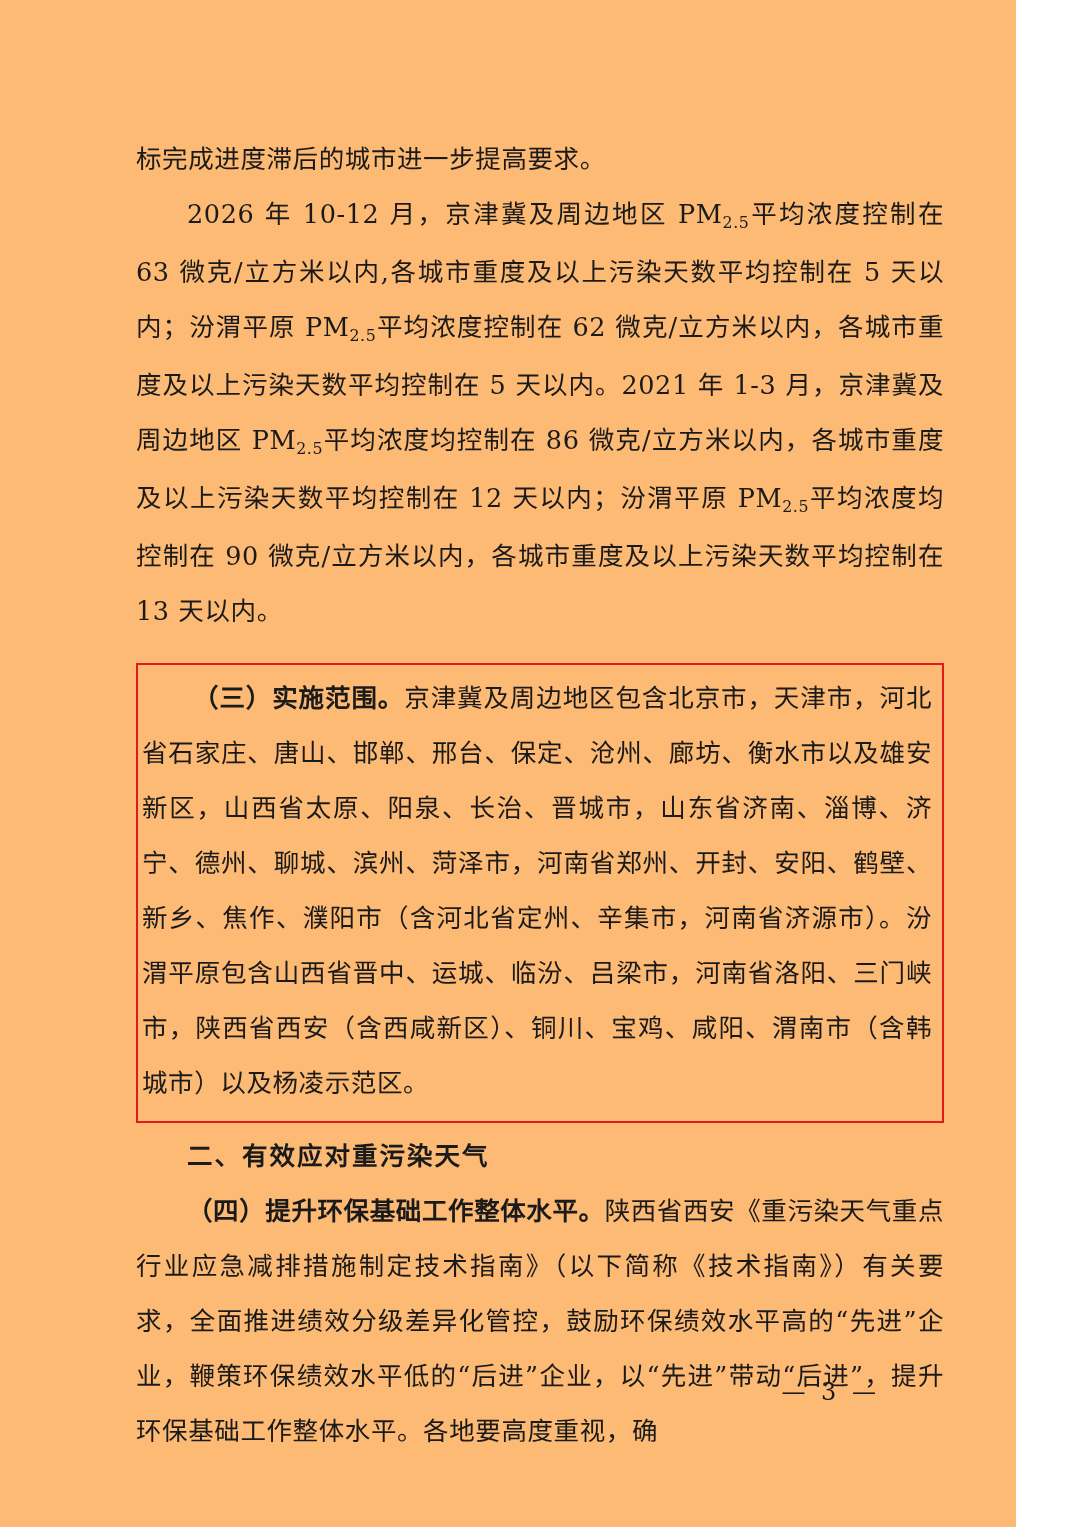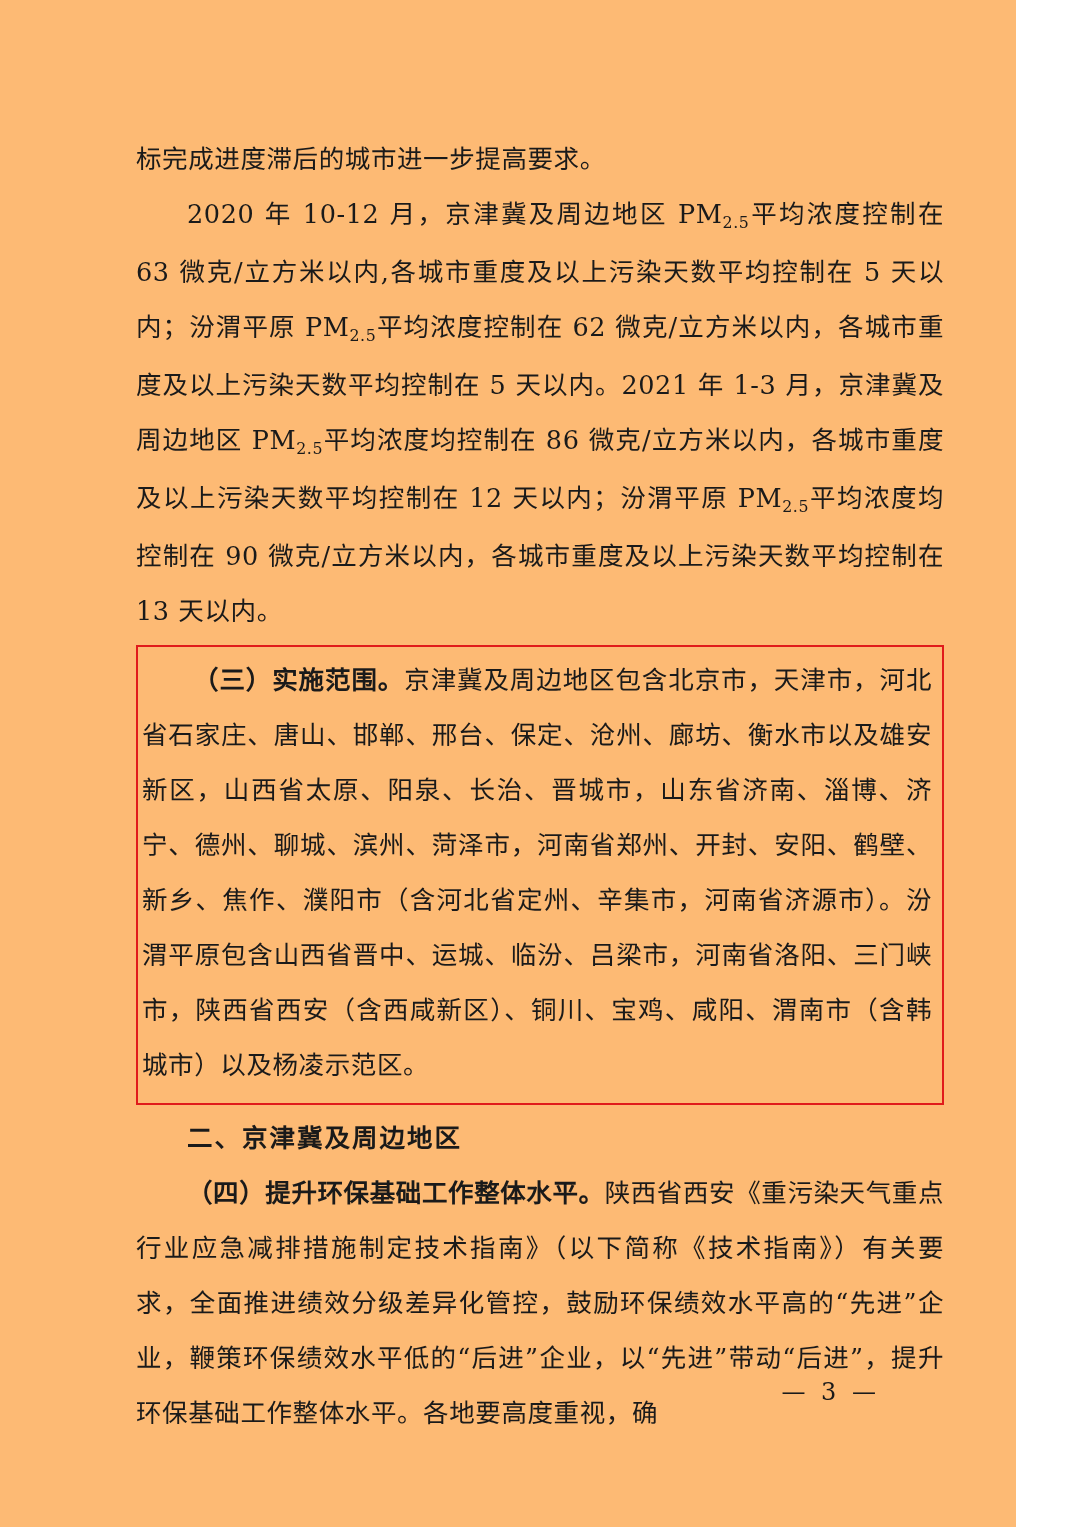--- a/index.html
+++ b/index.html
@@ -36,21 +36,21 @@
     text-align: justify;
     text-justify: inter-ideograph;
     text-align-last: left;
   }
   p.indent {
     text-indent: 2em;
   }
   .boxed {
     border: 2.5px solid #e01b1b;
     padding: 6px 10px 10px 4px;
-    margin-top: 6px;
+    margin-top: 24px;
     margin-bottom: 6px;
     box-sizing: border-box;
   }
   .boxed p.para {
     text-indent: 2em;
   }
   .heading {
     margin: 0;
     font-size: 25.5px;
     line-height: 55px;
@@ -77,26 +77,26 @@
   }
 </style>
 </head>
 <body>
 
 <div class="page">
   <div class="content">
 
     <p class="para">标完成进度滞后的城市进一步提高要求。</p>
 
-    <p class="para indent"><span>2020 年 10-12 月，京津冀及周边地区 PM</span><sub>2.5</sub><span>平均浓度控制在 63 微克/立方米以内,各城市重度及以上污染天数平均控制在 5 天以内；汾渭平原 PM</span><sub>2.5</sub><span>平均浓度控制在 62 微克/立方米以内，各城市重度及以上污染天数平均控制在 5 天以内。2021 年 1-3 月，京津冀及周边地区 PM</span><sub>2.5</sub><span>平均浓度均控制在 86 微克/立方米以内，各城市重度及以上污染天数平均控制在 12 天以内；汾渭平原 PM</span><sub>2.5</sub><span>平均浓度均控制在 90 微克/立方米以内，各城市重度及以上污染天数平均控制在 13 天以内。</span></p>
+    <p class="para indent"><span>2026 年 10-12 月，京津冀及周边地区 PM</span><sub>2.5</sub><span>平均浓度控制在 63 微克/立方米以内,各城市重度及以上污染天数平均控制在 5 天以内；汾渭平原 PM</span><sub>2.5</sub><span>平均浓度控制在 62 微克/立方米以内，各城市重度及以上污染天数平均控制在 5 天以内。2021 年 1-3 月，京津冀及周边地区 PM</span><sub>2.5</sub><span>平均浓度均控制在 86 微克/立方米以内，各城市重度及以上污染天数平均控制在 12 天以内；汾渭平原 PM</span><sub>2.5</sub><span>平均浓度均控制在 90 微克/立方米以内，各城市重度及以上污染天数平均控制在 13 天以内。</span></p>
 
     <div class="boxed">
       <p class="para"><span class="bold">（三）实施范围。</span><span>京津冀及周边地区包含北京市，天津市，河北省石家庄、唐山、邯郸、邢台、保定、沧州、廊坊、衡水市以及雄安新区，山西省太原、阳泉、长治、晋城市，山东省济南、淄博、济宁、德州、聊城、滨州、菏泽市，河南省郑州、开封、安阳、鹤壁、新乡、焦作、濮阳市（含河北省定州、辛集市，河南省济源市）。汾渭平原包含山西省晋中、运城、临汾、吕梁市，河南省洛阳、三门峡市，陕西省西安（含西咸新区）、铜川、宝鸡、咸阳、渭南市（含韩城市）以及杨凌示范区。</span></p>
     </div>
 
-    <p class="heading">二、京津冀及周边地区</p>
+    <p class="heading">二、有效应对重污染天气</p>
 
     <p class="para indent"><span class="bold">（四）提升环保基础工作整体水平。</span><span>陕西省西安《重污染天气重点行业应急减排措施制定技术指南》（以下简称《技术指南》）有关要求，全面推进绩效分级差异化管控，鼓励环保绩效水平高的“先进”企业，鞭策环保绩效水平低的“后进”企业，以“先进”带动“后进”，提升环保基础工作整体水平。各地要高度重视，确</span></p>
 
   </div>
 
   <div class="pagenum">— 3 —</div>
 </div>
 
 </body></html>

